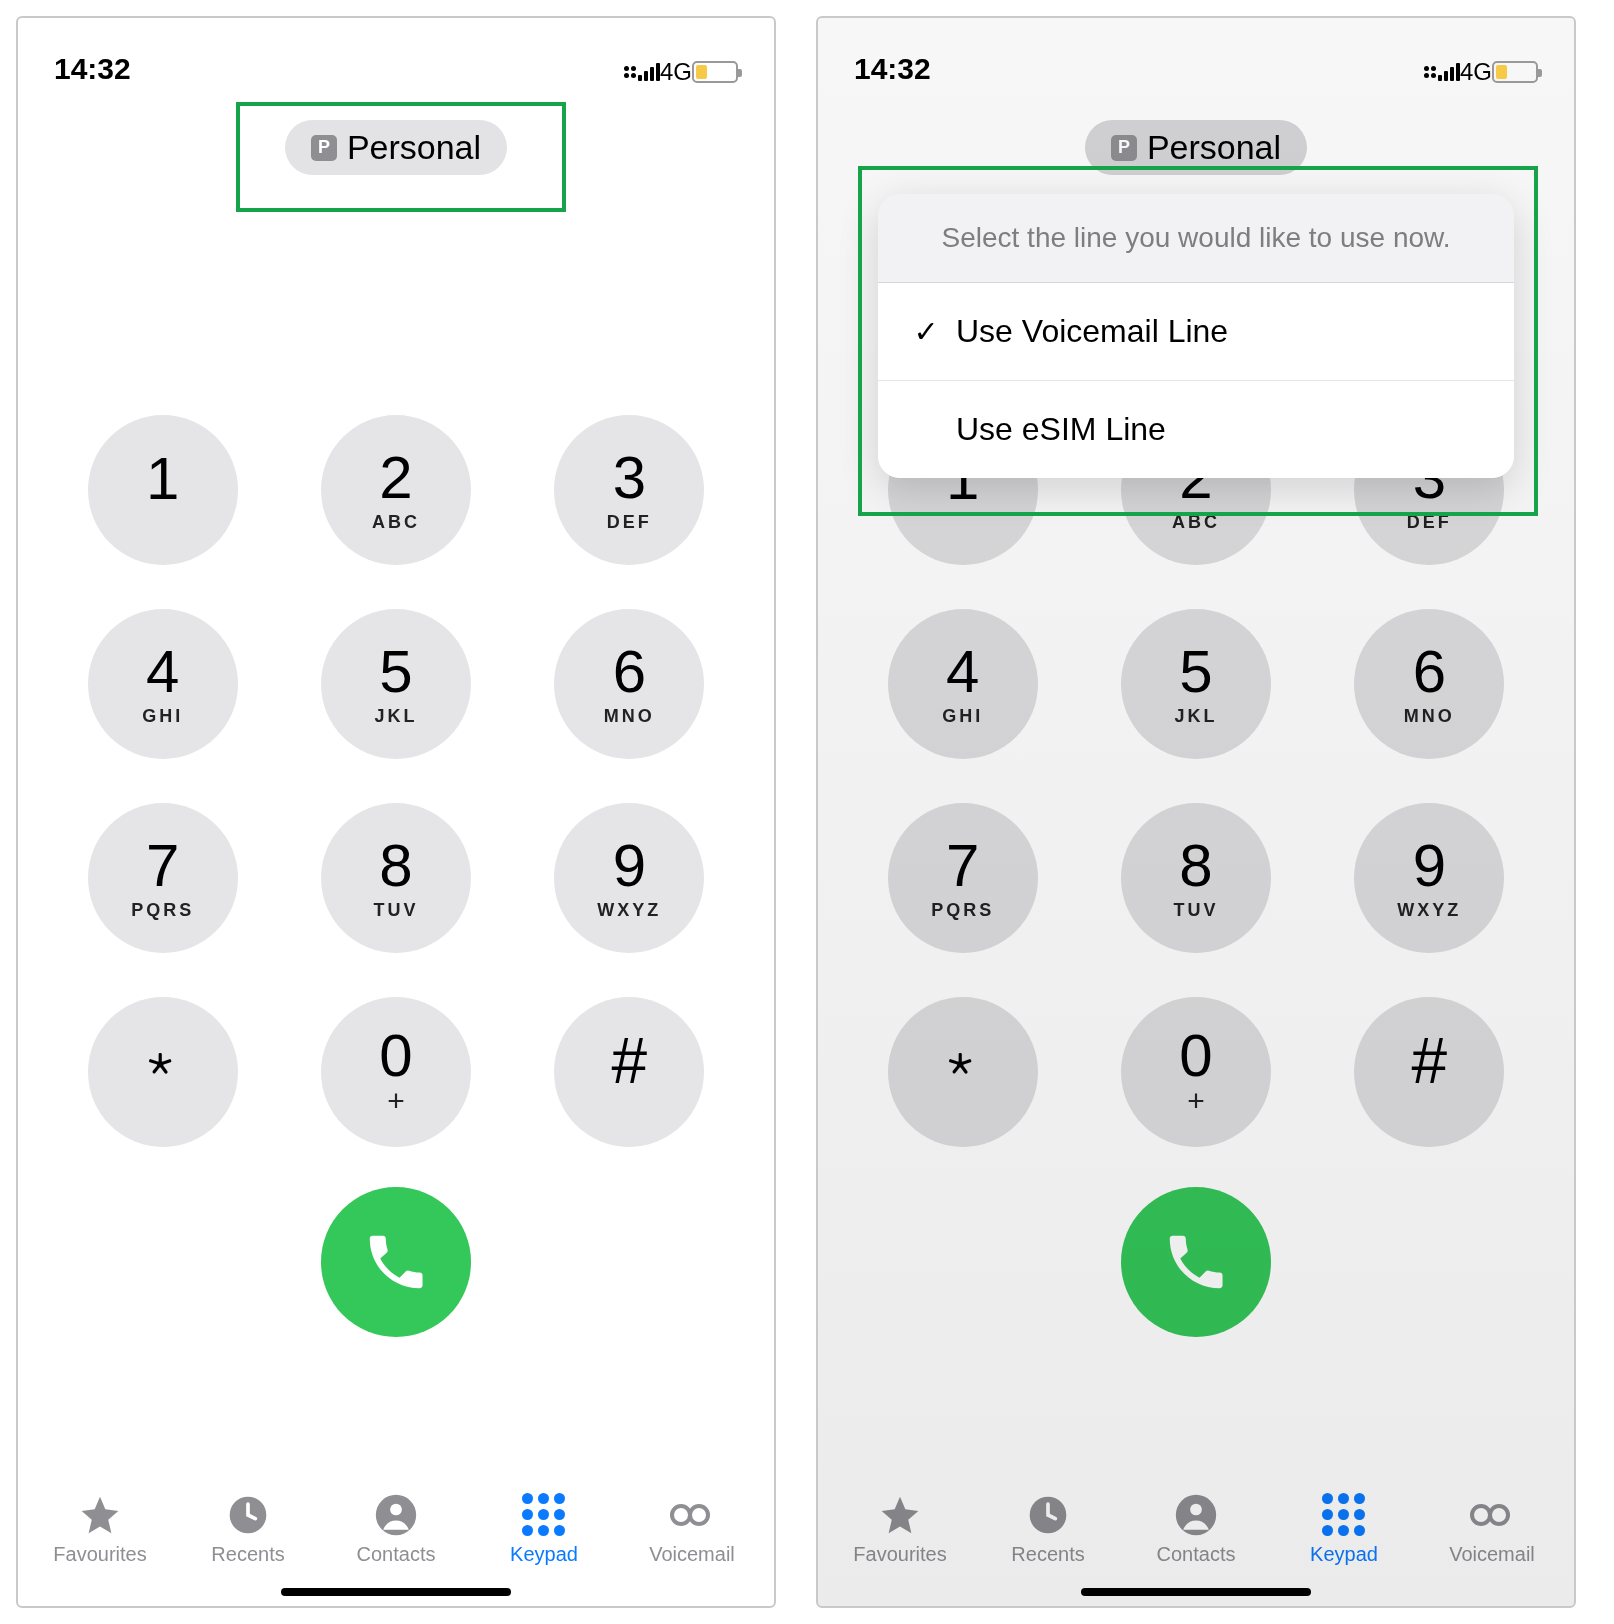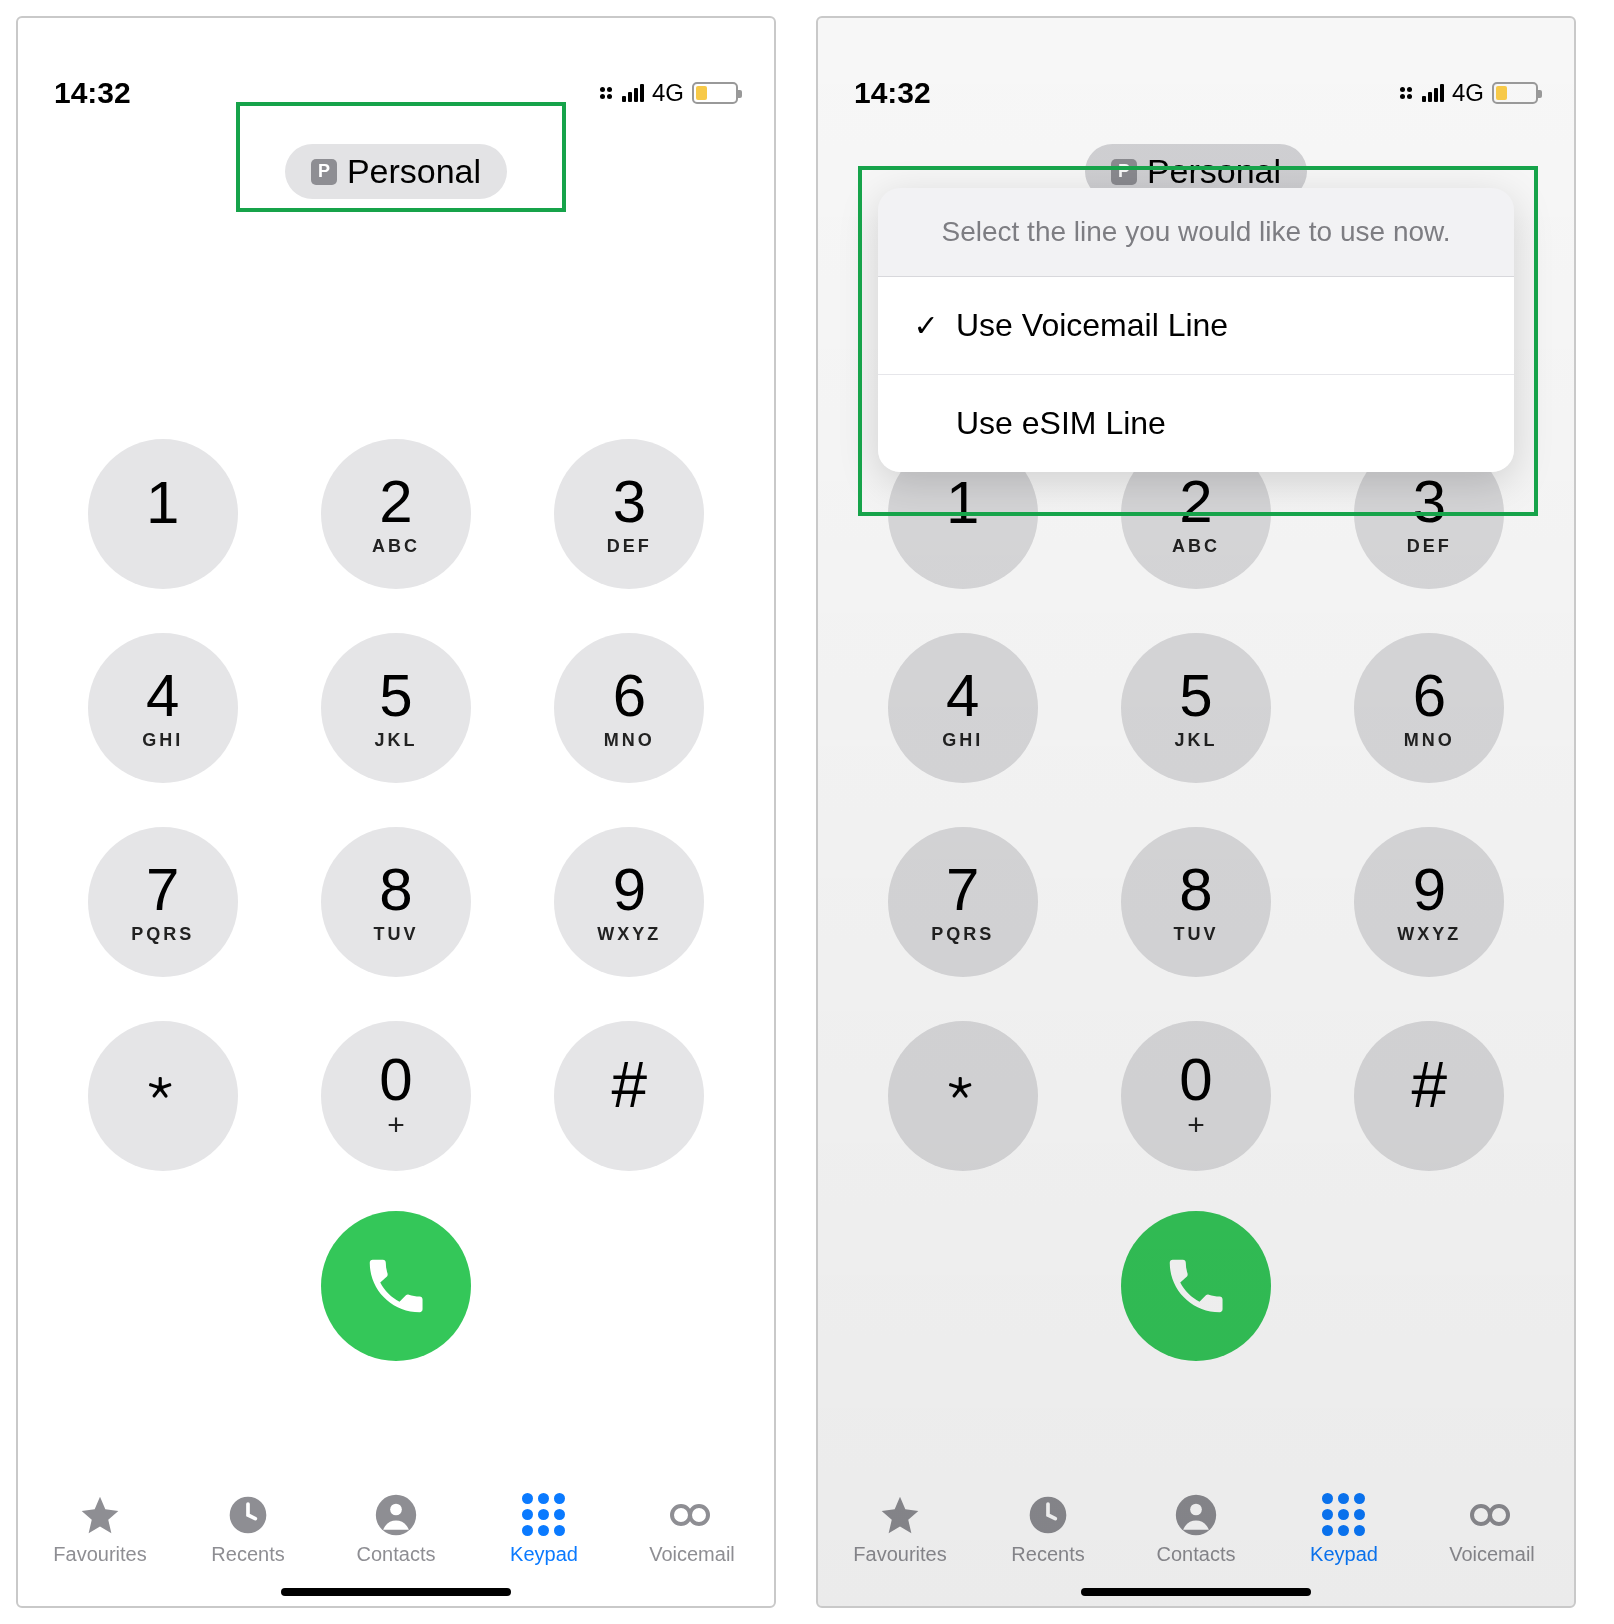--- a/index.html
+++ b/index.html
@@ -2,23 +2,23 @@
 <html><head>
 <meta charset="utf-8">
 <style>
   * { box-sizing: border-box; margin: 0; padding: 0; font-family: -apple-system, "Helvetica Neue", Arial, sans-serif; }
   body { background: #fff; width: 1614px; height: 1624px; display: flex; gap: 40px; padding: 16px; }
   .phone {
     width: 760px; height: 1592px; border: 2px solid #c9c9c9; border-radius: 6px;
     background: #fff; position: relative; display: flex; flex-direction: column;
     overflow: hidden;
   }
-  .status-bar { display: flex; justify-content: space-between; align-items: center; padding: 26px 36px 8px; margin-top: 32px; }
+  .status-bar { display: flex; justify-content: space-between; align-items: flex-end; padding: 34px 36px 8px; }
   .time { font-size: 30px; font-weight: 600; }
-  .status-right { display: flex; align-items: center; gap: 8px; }
+  .status-right { display: flex; align-items: center; }
   .signal { display: flex; align-items: flex-end; gap: 2px; }
   .signal .bar { width: 4px; background: #000; border-radius: 1px; }
   .signal .b1{height:6px}.signal .b2{height:10px}.signal .b3{height:14px}.signal .b4{height:18px}
   .dotgrid { display: grid; grid-template-columns: repeat(2,5px); grid-auto-rows:5px; gap:2px; margin-right: 2px;}
   .dotgrid span{width:5px;height:5px;border-radius:50%;background:#000;}
   .nettxt { font-size: 24px; font-weight:500; }
   .battery { width: 46px; height: 22px; border: 2px solid #999; border-radius: 5px; position: relative; display:flex; align-items:center; padding:2px;}
   .battery::after{content:"";position:absolute;right:-6px;top:6px;width:4px;height:8px;background:#999;border-radius:0 2px 2px 0;}
   .battery .fill{height:100%;width:28%;background:#f7c948;border-radius:2px;}
   
@@ -57,21 +57,21 @@
   .keypad-ico span{width:11px;height:11px;border-radius:50%;background:currentColor;}
   .vm-ico{display:flex;align-items:center;}
   .vm-ico .c{width:22px;height:22px;border:4px solid currentColor;border-radius:50%;}
   .vm-ico .c + .c{margin-left:-4px;}
   
   .home-ind{height:8px;width:230px;background:#000;border-radius:6px;margin:14px auto 10px;}
   
   
   .phone.second .scrim{ position:absolute; inset:0; background:linear-gradient(#00000008,#00000014); pointer-events:none;}
   .sheet{
-    position:absolute; left:60px; right:60px; top:170px;
+    position:absolute; left:60px; right:60px; top:176px;
     background:#f2f2f4; border-radius:22px; box-shadow:0 10px 40px rgba(0,0,0,.15);
     overflow:hidden;
   }
   .sheet .hdr{ padding:28px 34px; text-align:center; color:#7d7d82; font-size:28px; border-bottom:1px solid #d8d8dc;}
   .sheet .opt{ padding:30px 34px; font-size:32px; display:flex; align-items:center; gap:16px; background:#fff; border-bottom:1px solid #e6e6ea; cursor:pointer;}
   .sheet .opt:last-child{border-bottom:none;}
   .chk{width:28px;display:inline-block;text-align:center;font-size:30px;}
   .phone.second .keypad .key{ background:#dedee0; }
   .phone.second .pill-wrap{ padding-top: 26px;}
   .phone.second .line-pill{ background:#d6d6d9;}

